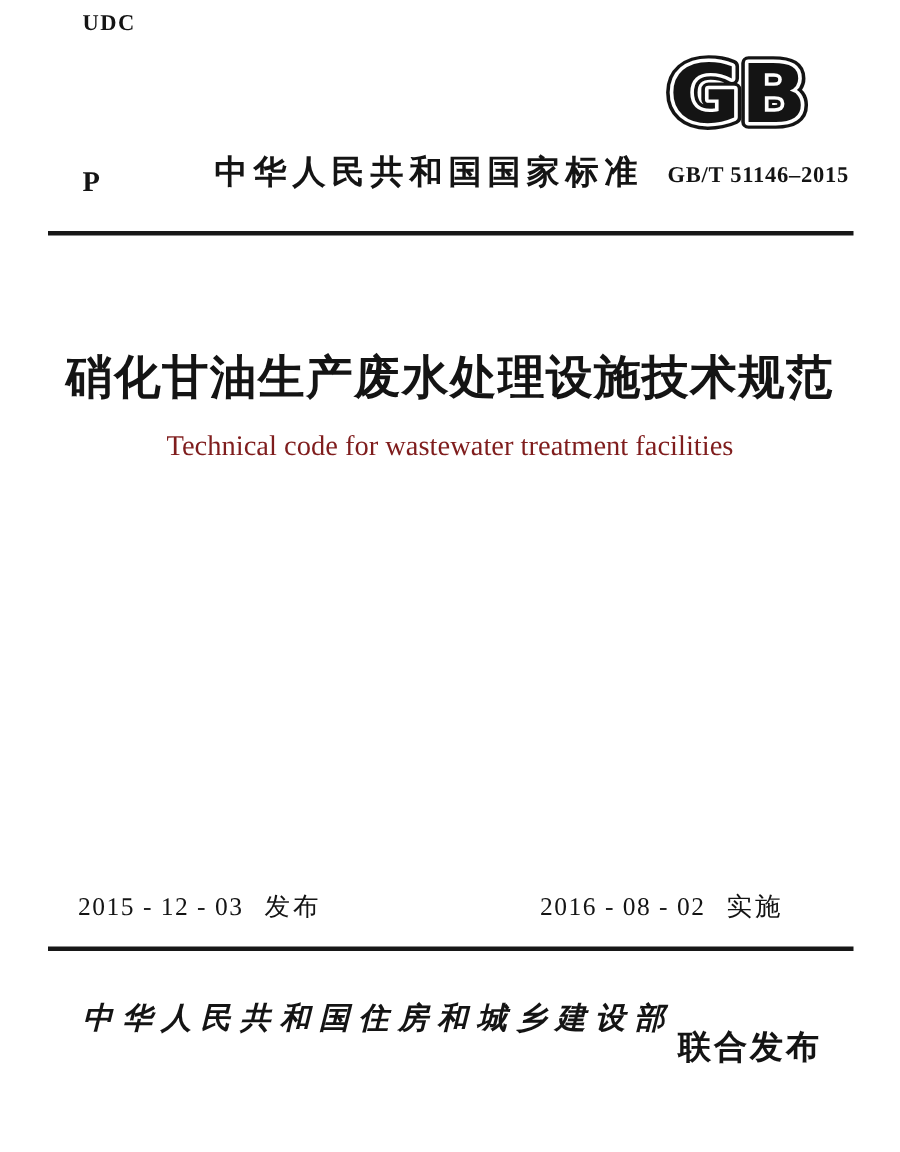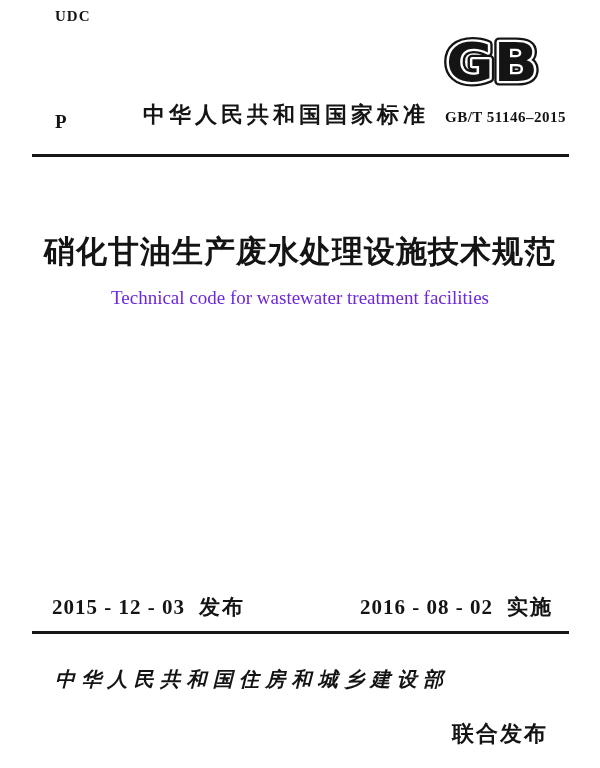--- a/index.html
+++ b/index.html
@@ -82,29 +82,29 @@
   }
 
   .title-en {
     position: absolute;
     left: 0; top: 284px;
     width: 100%;
     text-align: center;
     font-family: "Liberation Serif", "DejaVu Serif", serif;
     font-size: 19px;
     line-height: 28px;
-    color: #6d28d9;
+    color: #7f1d1d;
   }
 
   .date-block {
     position: absolute;
     top: 593px;
     white-space: nowrap;
-    font-weight: bold;
-    font-size: 21px;
+    font-weight: normal;
+    font-size: 17px;
   }
   .date-release { left: 52px; }
   .date-implement { left: 360px; }
   .date-value {
     font-family: "Liberation Serif", "DejaVu Serif", serif;
     letter-spacing: 1px;
   }
   .date-label {
     margin-left: 14px;
     letter-spacing: 2px;
@@ -125,21 +125,20 @@
     font-style: italic;
   }
 
   .joint-label {
     position: absolute;
     left: 452px; top: 683px;
     font-weight: bold;
     font-size: 22px;
     letter-spacing: 2px;
     white-space: nowrap;
-    margin-top: 36px;
   }
 </style>
 </head>
 <body>
 
 <div class="page">
 
   <div class="udc">UDC</div>
 
   <div class="std-heading">中华人民共和国国家标准</div>

